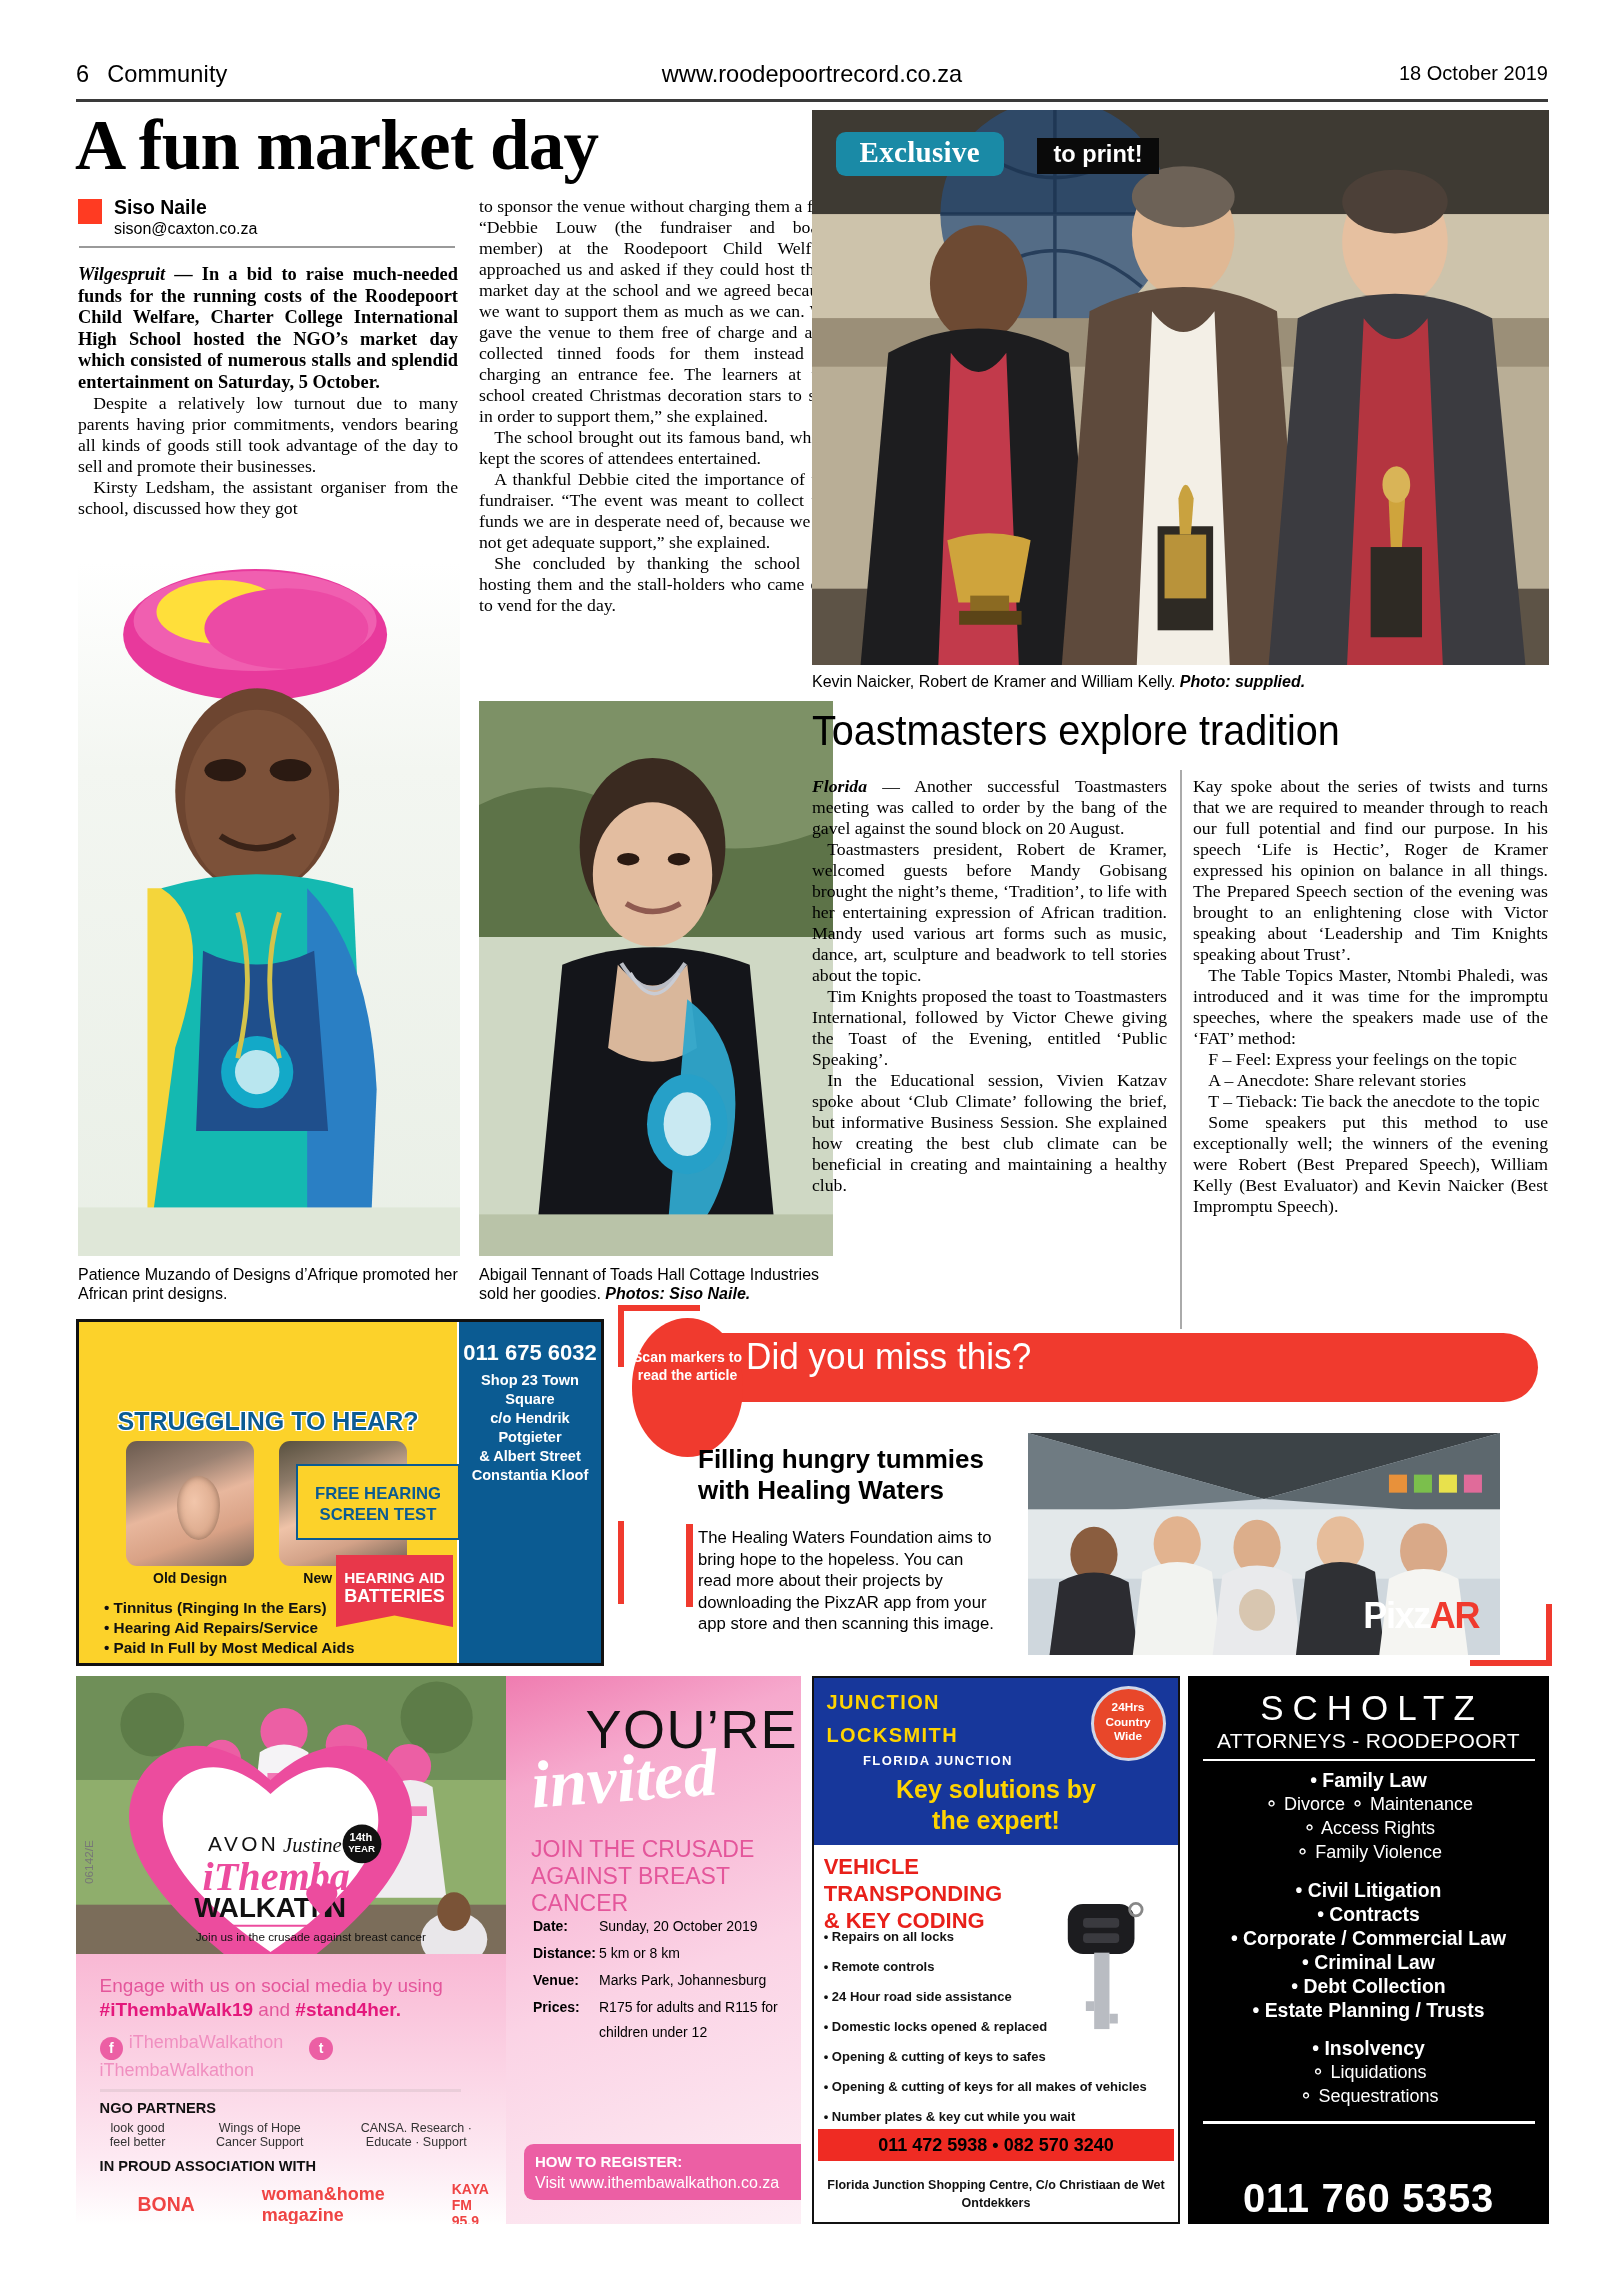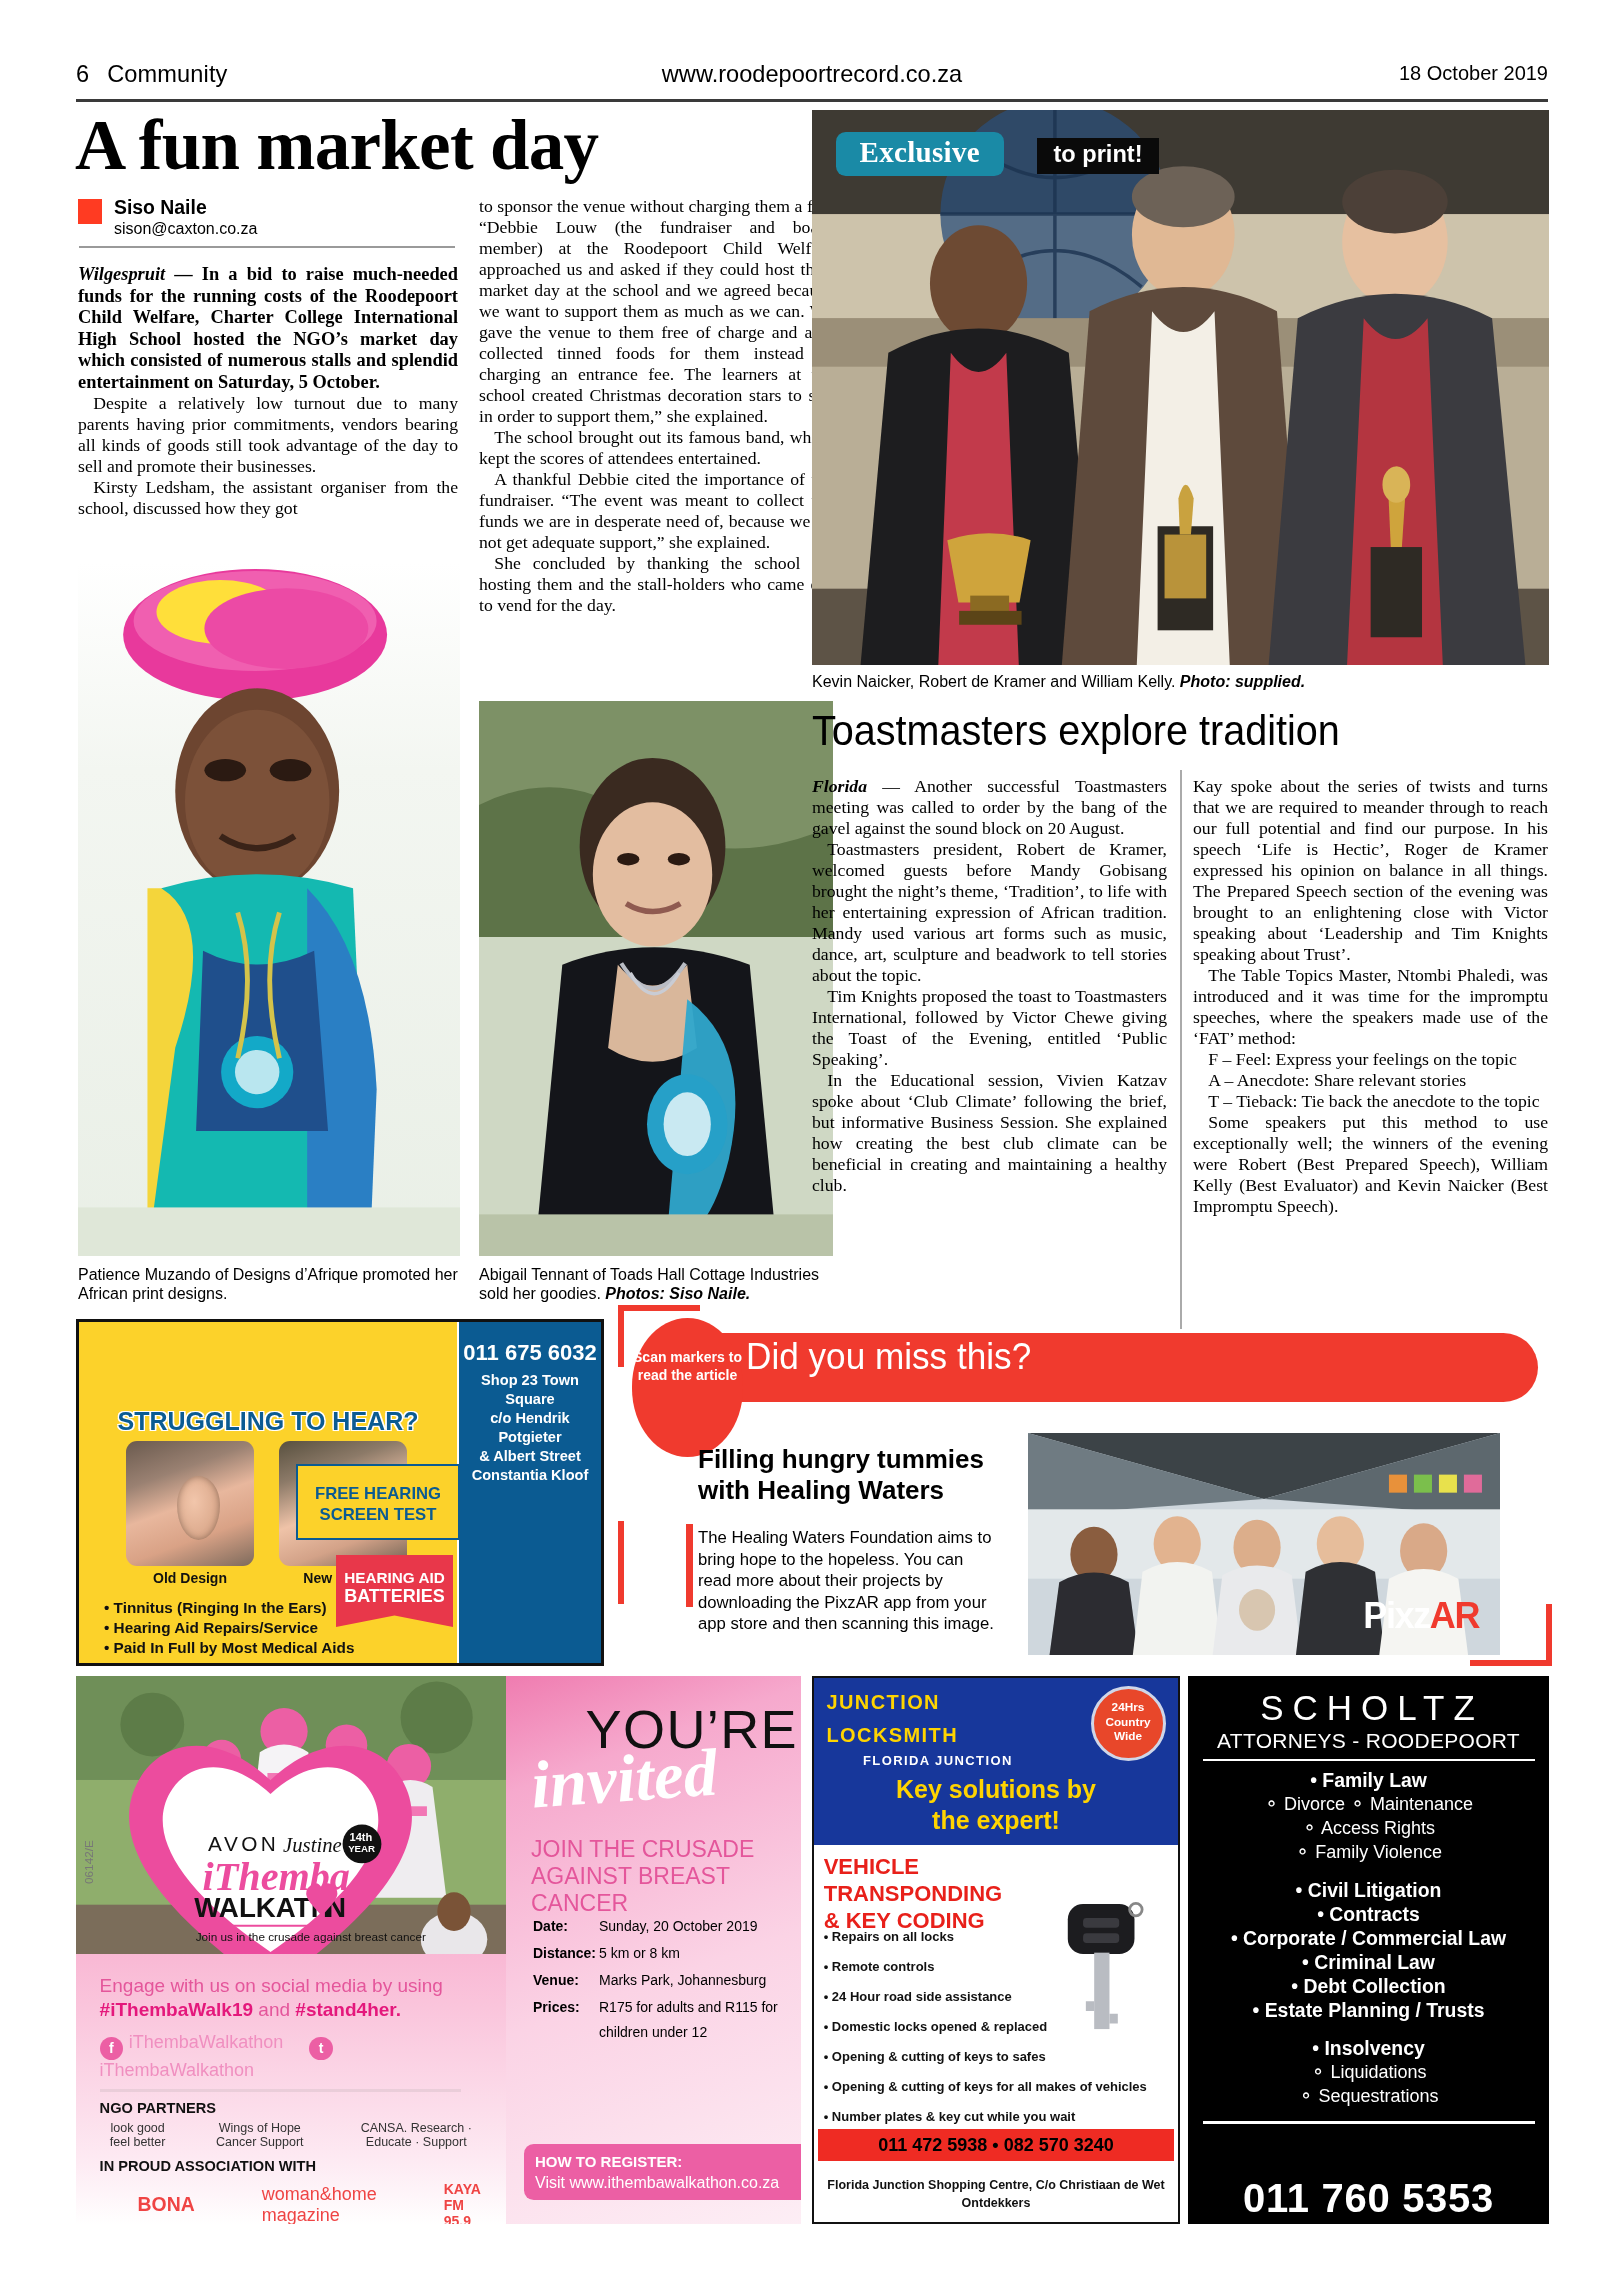--- a/index.html
+++ b/index.html
@@ -481,21 +481,21 @@
       <div class="it-sep"></div>
       <div class="it-lbl">NGO PARTNERS</div>
       <div class="it-partners">
         <div class="pl">look good feel better</div>
         <div class="pl">Wings of Hope Cancer Support</div>
         <div class="pl">CANSA. Research · Educate · Support</div>
       </div>
       <div class="it-lbl">IN PROUD ASSOCIATION WITH</div>
       <div class="it-assoc">
         <div class="al">BONA</div>
-        <div class="al" style="font-weight:normal;font-size:18px">woman&amp;home magazine</div>
+        <div class="al" style="font-weight:bold;font-size:18px">woman&amp;home magazine</div>
         <div class="al" style="font-size:14px">KAYA FM 95.9</div>
       </div>
     </div>
 
     <div class="it-right">
       <div class="it-youre">YOU’RE</div>
       <div class="it-inv">invited</div>
       <div class="it-join">JOIN THE CRUSADE AGAINST BREAST CANCER</div>
       <table class="it-tbl">
         <tbody>

